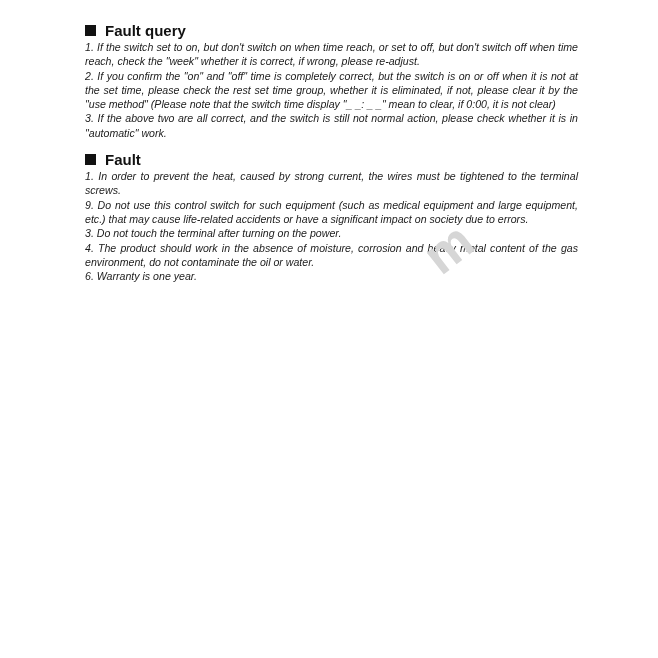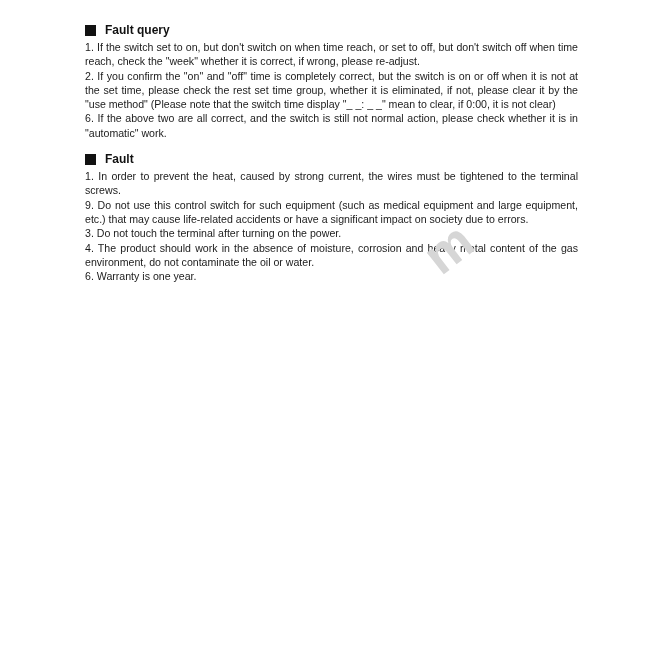--- a/index.html
+++ b/index.html
@@ -25,36 +25,37 @@
     line-height: 14.3px;
     text-align: justify;
   }
   .section + .section {
     margin-top: 12px;
   }
   .heading {
     display: flex;
     align-items: center;
     font-weight: bold;
-    font-size: 12px;
+    font-size: 15px;
     line-height: 15px;
     color: #111111;
     margin-bottom: 2px;
     text-align: left;
   }
   .bullet {
     display: inline-block;
     width: 11px;
     height: 11px;
     background: #111111;
     margin-right: 9px;
     flex: 0 0 auto;
   }
   .item {
     margin: 0;
+    font-style: italic;
   }
   .watermark {
     position: absolute;
     left: 425px;
     top: 222px;
     font-size: 52px;
     line-height: 52px;
     color: #d6d6d6;
     transform: rotate(-38deg);
     transform-origin: center center;
@@ -69,21 +70,21 @@
 <div class="page">
   <div class="content">
 
     <div class="section">
       <div class="heading">
         <span class="bullet"></span>
         <span>Fault query</span>
       </div>
       <p class="item">1. If the switch set to on, but don't switch on when time reach, or set to off, but don't switch off when time reach, check the "week" whether it is correct, if wrong, please re-adjust.</p>
       <p class="item">2. If you confirm the "on" and "off" time is completely correct, but the switch is on or off when it is not at the set time, please check the rest set time group, whether it is eliminated, if not, please clear it by the "use method" (Please note that the switch time display "_ _: _ _" mean to clear, if 0:00, it is not clear)</p>
-      <p class="item">6. If the above two are all correct, and the switch is still not normal action, please check whether it is in "automatic" work.</p>
+      <p class="item">3. If the above two are all correct, and the switch is still not normal action, please check whether it is in "automatic" work.</p>
     </div>
 
     <div class="section">
       <div class="heading">
         <span class="bullet"></span>
         <span>Fault</span>
       </div>
       <p class="item">1. In order to prevent the heat, caused by strong current, the wires must be tightened to the terminal screws.</p>
       <p class="item">9. Do not use this control switch for such equipment (such as medical equipment and large equipment, etc.) that may cause life-related accidents or have a significant impact on society due to errors.</p>
       <p class="item">3. Do not touch the terminal after turning on the power.</p>

